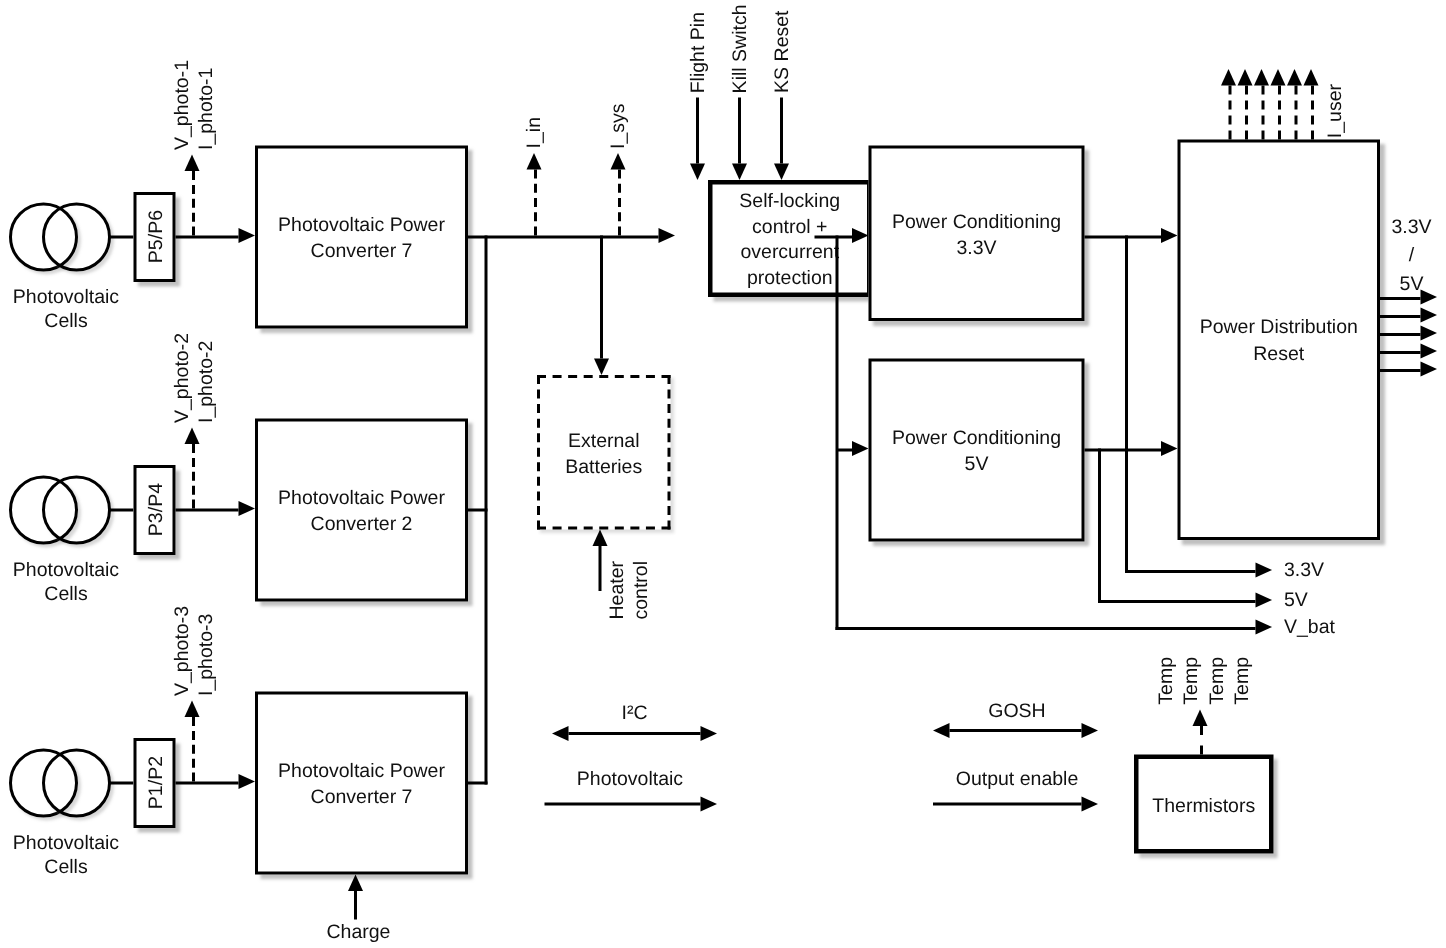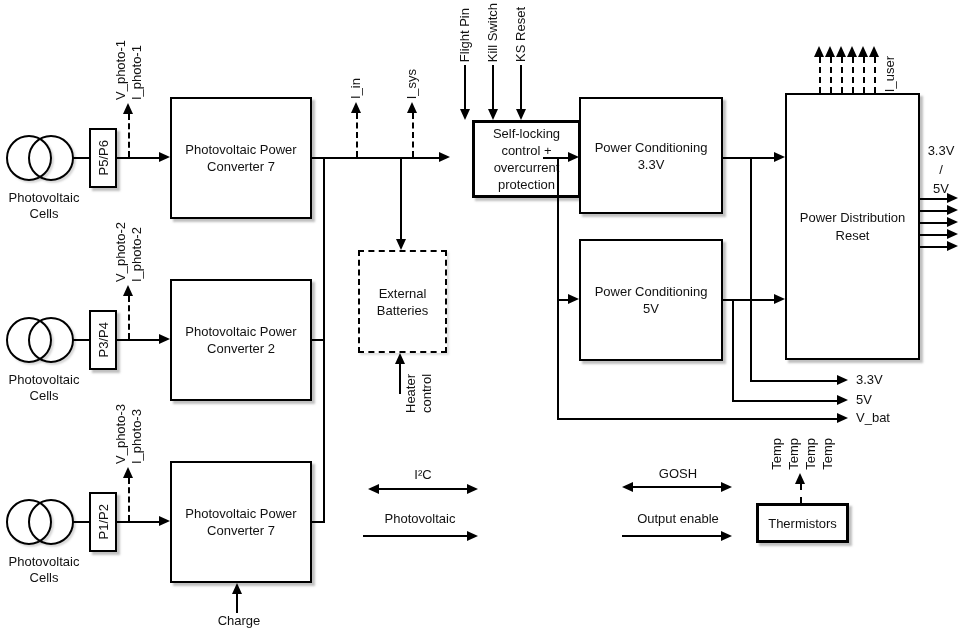--- a/index.html
+++ b/index.html
@@ -227,21 +227,21 @@
   <div class="ar" style="left:467px;top:531px;"></div>
   <div class="lbl" style="left:365px;top:511px;width:110px;">Photovoltaic</div>
   <div class="al" style="left:622px;top:482px;"></div>
   <div class="hl" style="left:633px;top:486px;width:88px;"></div>
   <div class="ar" style="left:721px;top:482px;"></div>
   <div class="lbl" style="left:628px;top:466px;width:100px;">GOSH</div>
   <div class="hl" style="left:622px;top:535px;width:99px;"></div>
   <div class="ar" style="left:721px;top:531px;"></div>
   <div class="lbl" style="left:628px;top:511px;width:100px;">Output enable</div>
 
-  <div class="box thick" style="left:756px;top:503px;width:93px;height:40px;">
+  <div class="box thick" style="left:756px;top:503px;width:93px;height:66px;">
     <div>Thermistors</div>
   </div>
   <div class="dvl" style="left:800px;top:484px;height:19px;"></div>
   <div class="au" style="left:795px;top:473px;"></div>
   <span class="vtext vone" style="left:769px;bottom:162px;">Temp</span>
   <span class="vtext vone" style="left:786px;bottom:162px;">Temp</span>
   <span class="vtext vone" style="left:803px;bottom:162px;">Temp</span>
   <span class="vtext vone" style="left:820px;bottom:162px;">Temp</span>
 
 </div>

